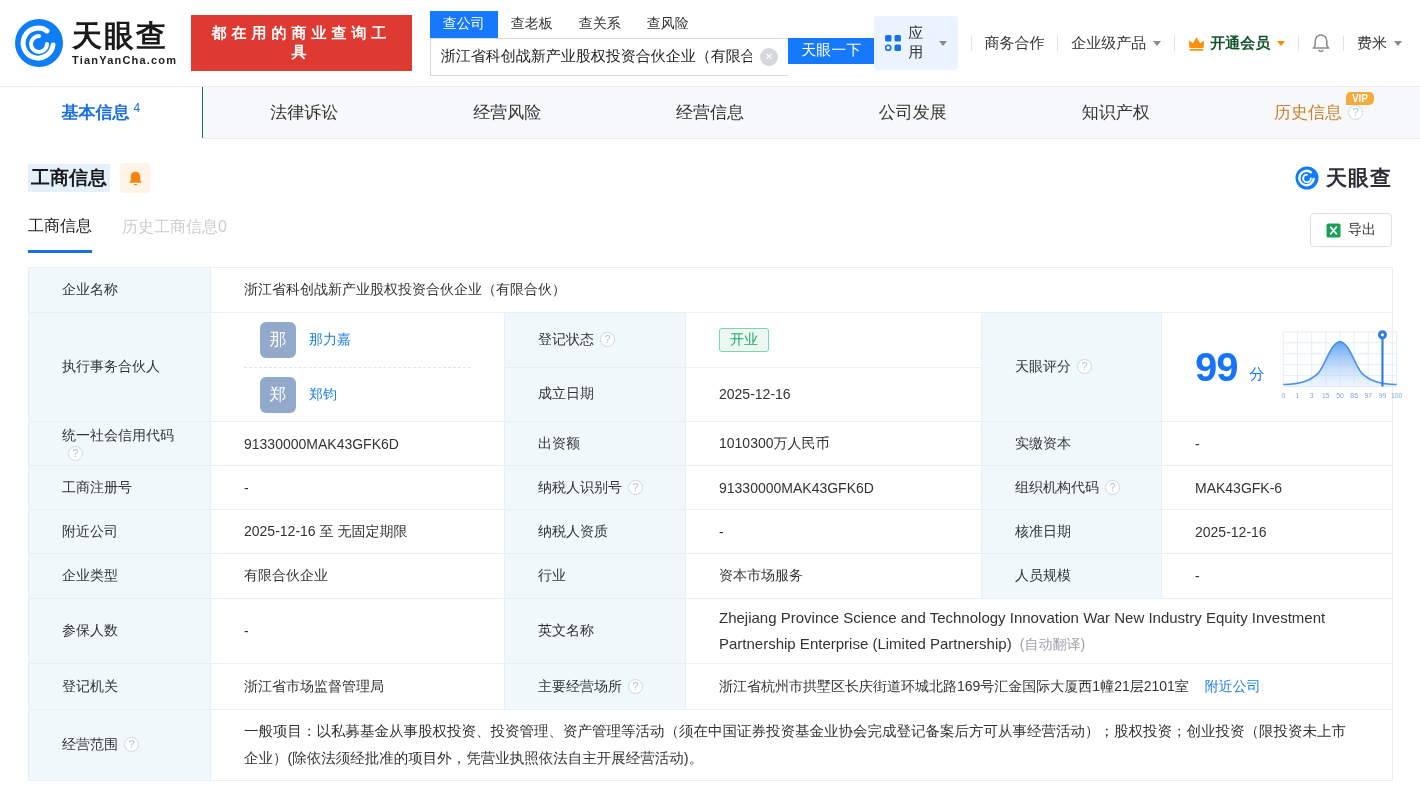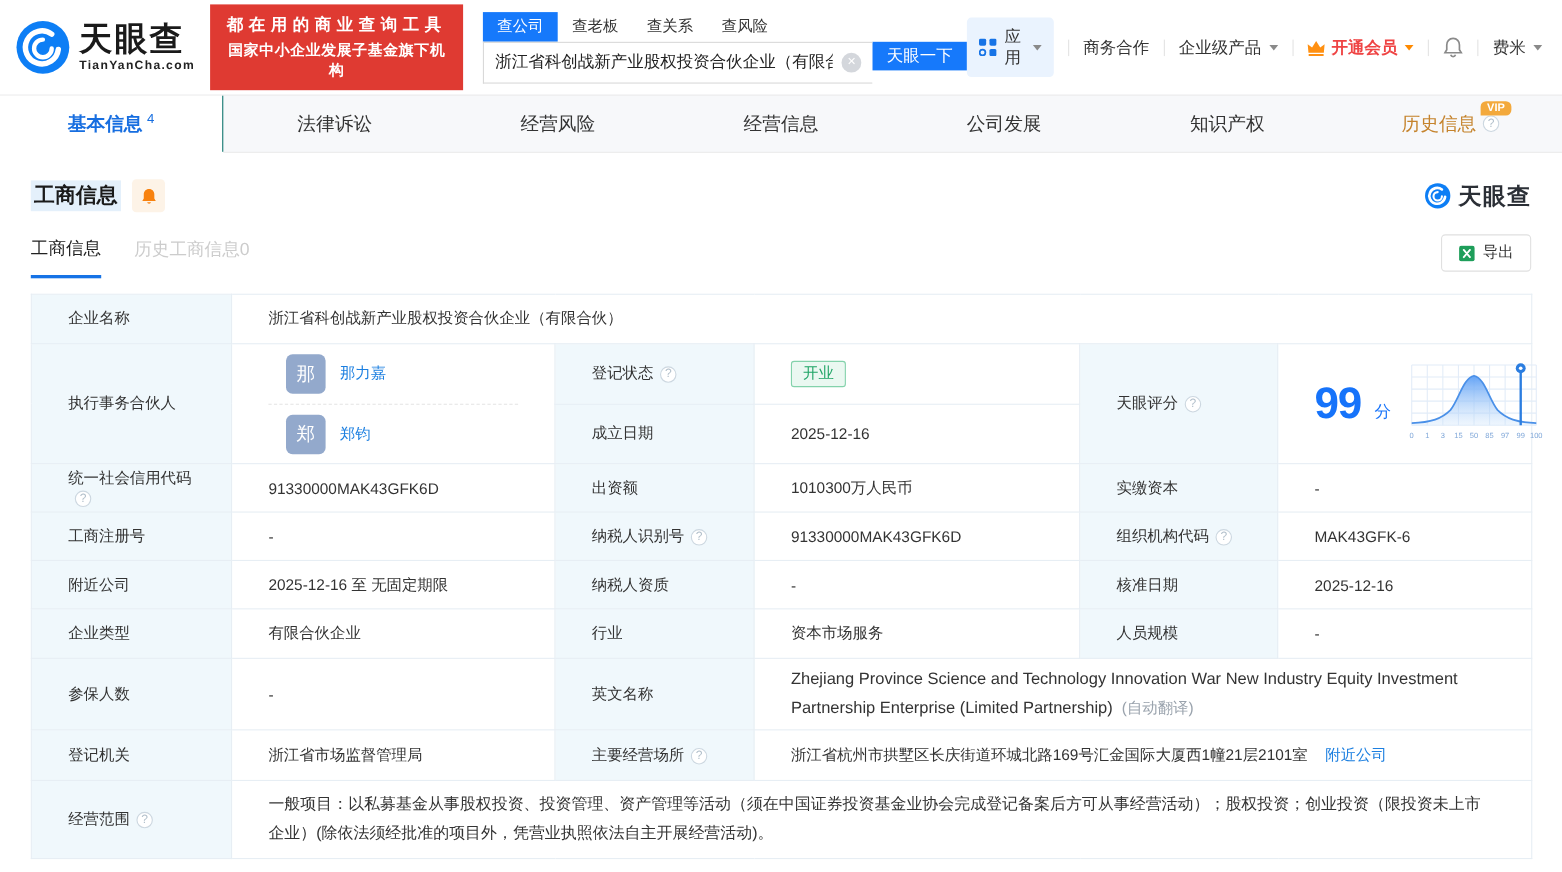--- a/index.html
+++ b/index.html
@@ -29,21 +29,21 @@
      background:#d4d7dc; color:#fff; font-size:10px; line-height:18px; text-align:center; cursor:pointer; }
   .clear-ic::before { content:"✕"; }
   .search-btn { width:86px; height:26px; background:#1679fb; color:#fff; border:none; font-size:15px;
      cursor:pointer; font-family:"Liberation Sans","DejaVu Sans",sans-serif; }
 
   .top-nav { margin-left:auto; display:flex; align-items:center; font-size:15px; }
   .nav-sep { width:1px; height:15px; background:#e3e3e3; margin:0 13px; }
   .apps-btn { display:flex; align-items:center; gap:7px; background:#eaf3fe; border-radius:4px;
      padding:8px 11px; cursor:pointer; }
   .nav-item { cursor:pointer; display:flex; align-items:center; gap:5px; white-space:nowrap; }
-  .vip-link { color:#ef4444; font-weight:bold; }
+  .vip-link { color:#14532d; font-weight:bold; }
   .caret { width:0; height:0; border-left:4px solid transparent; border-right:4px solid transparent;
      border-top:5px solid #8a8a8a; margin-left:2px; }
   .caret.orange { border-top-color:#ff8a00; }
 
   
   .page-tabs { display:flex; height:53px; background:#f7f8fa; border-top:1px solid #ececec;
      border-bottom:1px solid #ececec; }
   .page-tab { width:203px; display:flex; align-items:center; justify-content:center;
      font-size:17px; color:#333; cursor:pointer; position:relative; }
   .page-tab.active { background:#fff; color:#176ee0; font-weight:bold;
@@ -117,21 +117,20 @@
       </svg>
     </span>
     <span class="logo-txt">
       <div class="logo-name">天眼查</div>
       <div class="logo-domain">TianYanCha.com</div>
     </span>
   </div>
 
   <div class="banner">
     <div class="l1">都在用的商业查询工具</div>
-    <div class="l2">国家中小企业发展子基金旗下机构</div>
   </div>
 
   <div class="search-area">
     <div class="search-tabs">
       <span class="search-tab active">查公司</span>
       <span class="search-tab">查老板</span>
       <span class="search-tab">查关系</span>
       <span class="search-tab">查风险</span>
     </div>
     <div class="search-row">

